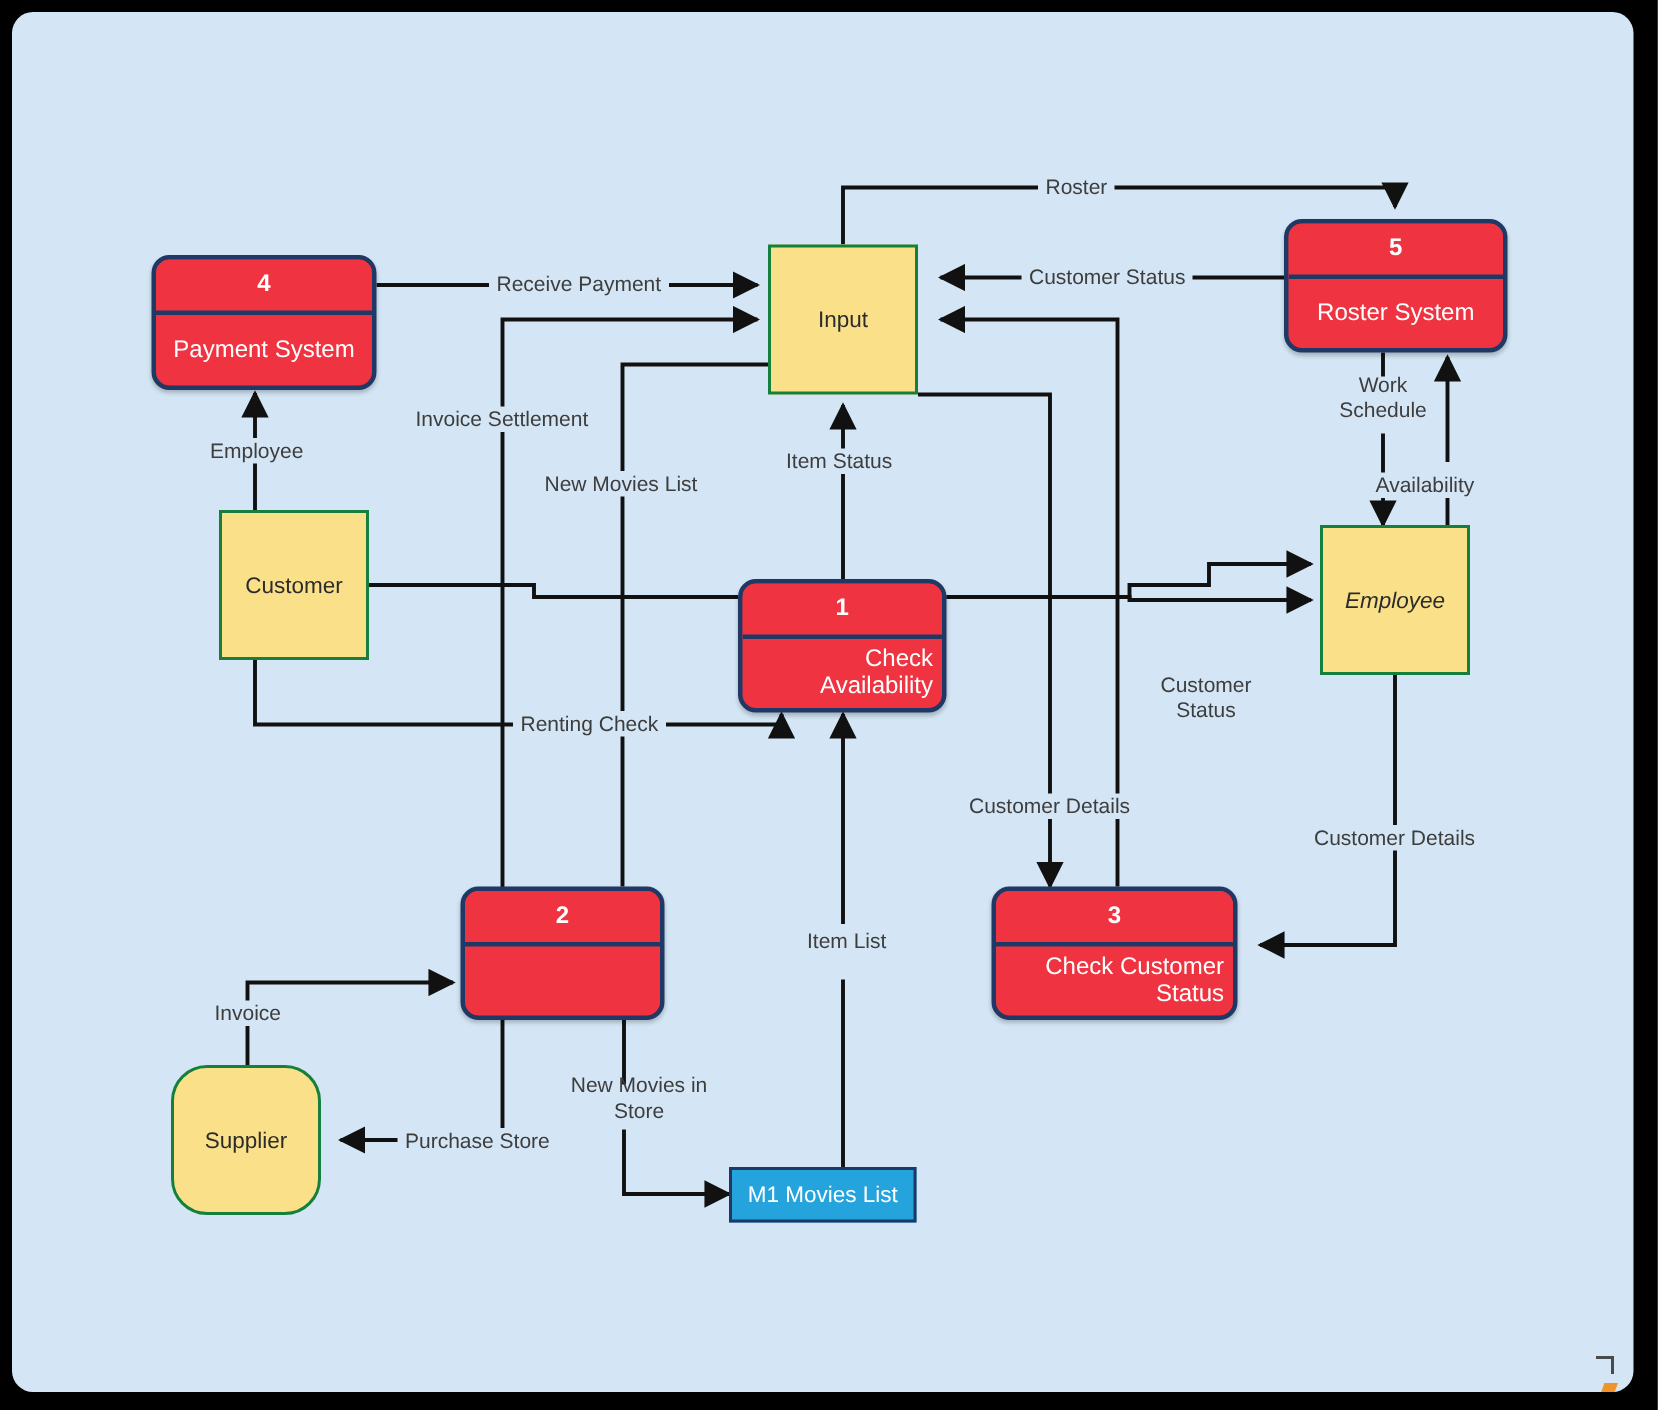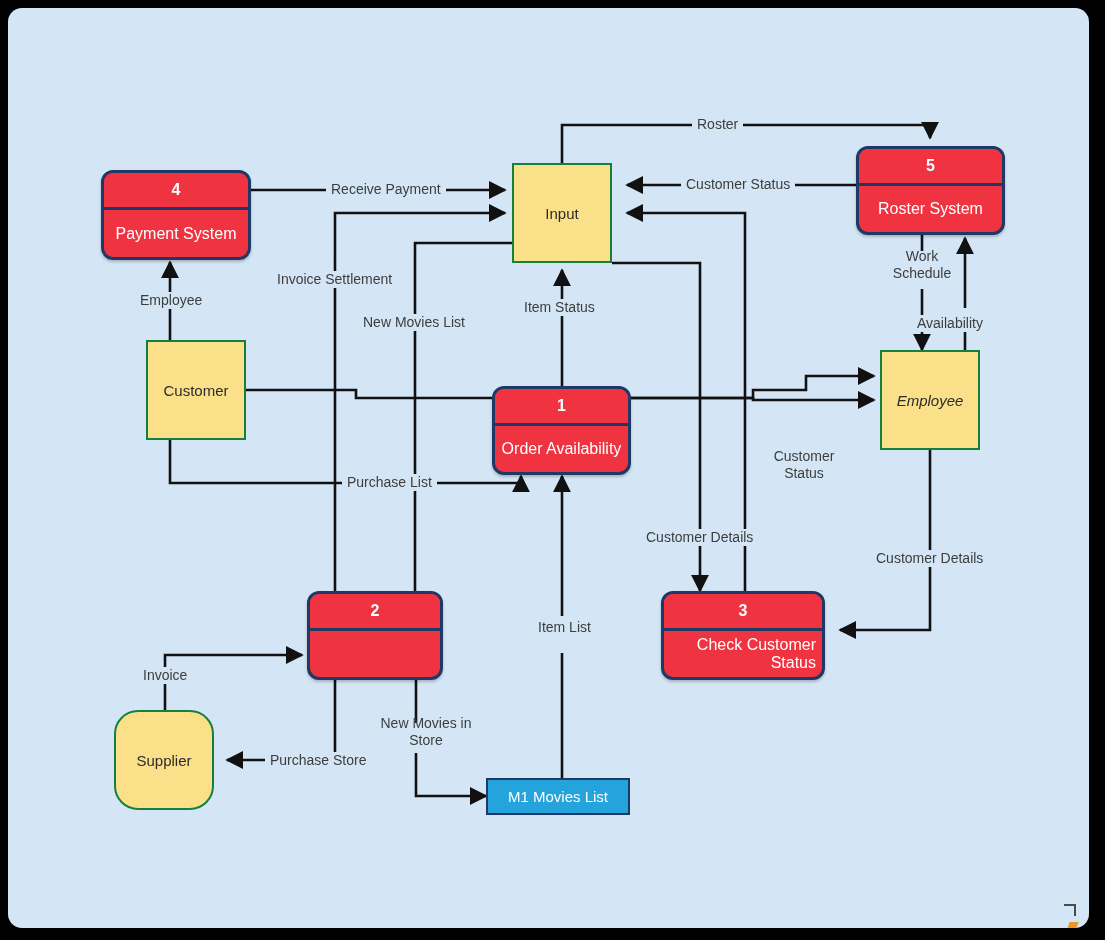--- a/index.html
+++ b/index.html
@@ -168,53 +168,53 @@
     <div class="pname">Payment System</div>
   </div>
 
   <div class="node process" style="left:848px; top:138px; width:149px; height:89px;">
     <div class="pnum">5</div>
     <div class="pname">Roster System</div>
   </div>
 
   <div class="node process" style="left:484px; top:378px; width:139px; height:89px;">
     <div class="pnum">1</div>
-    <div class="pname">Order Availability</div>
+    <div class="pname">Check Availability</div>
   </div>
 
   <div class="node process" style="left:299px; top:583px; width:136px; height:89px;">
     <div class="pnum">2</div>
   </div>
 
   <div class="node process" style="left:653px; top:583px; width:164px; height:89px;">
     <div class="pnum">3</div>
     <div class="pname">Check Customer Status</div>
   </div>
 
   <div class="node entity" style="left:504px; top:155px; width:100px; height:100px;">Input</div>
 
   <div class="node entity" style="left:112px; top:332px; width:100px; height:100px;margin-left:26px;">Customer</div>
 
   <div class="node entity" style="left:872px; top:342px; width:100px; height:100px;font-style:italic;">Employee</div>
 
   <div class="node entity" style="left:106px; top:702px; width:100px; height:100px;border-radius:24px;">Supplier</div>
 
-  <div class="node datastore" style="left:478px; top:770px; width:144px; height:37px;">M1 Movies List</div>
+  <div class="node datastore" style="left:478px; top:770px; width:125px; height:37px;">M1 Movies List</div>
 
   <div class="flow-label" style="left:318px; top:173px;">Receive Payment</div>
 
   <div class="flow-label" style="left:264px; top:263px;">Invoice Settlement</div>
 
   <div class="flow-label" style="left:350px; top:306px;">New Movies List</div>
 
   <div class="flow-label" style="left:511px; top:291px;">Item Status</div>
 
   <div class="flow-label" style="left:127px; top:284px;">Employee</div>
 
-  <div class="flow-label" style="left:334px; top:466px;">Purchase List</div>
+  <div class="flow-label" style="left:334px; top:466px;">Renting Check</div>
 
   <div class="flow-label" style="left:684px; top:108px;">Roster</div>
 
   <div class="flow-label" style="left:673px; top:168px;">Customer Status</div>
 
   <div class="flow-label two-line" style="left:866px; top:240px; background:transparent;">Work Schedule</div>
 
   <div class="flow-label" style="left:904px; top:307px;">Availability</div>
 
   <div class="flow-label two-line" style="left:748px; top:440px; background:transparent;">Customer Status</div>

